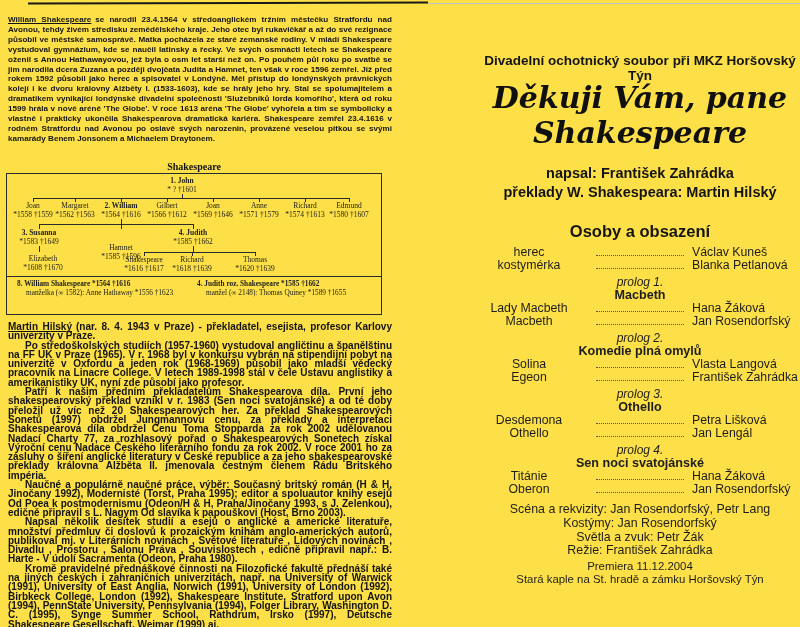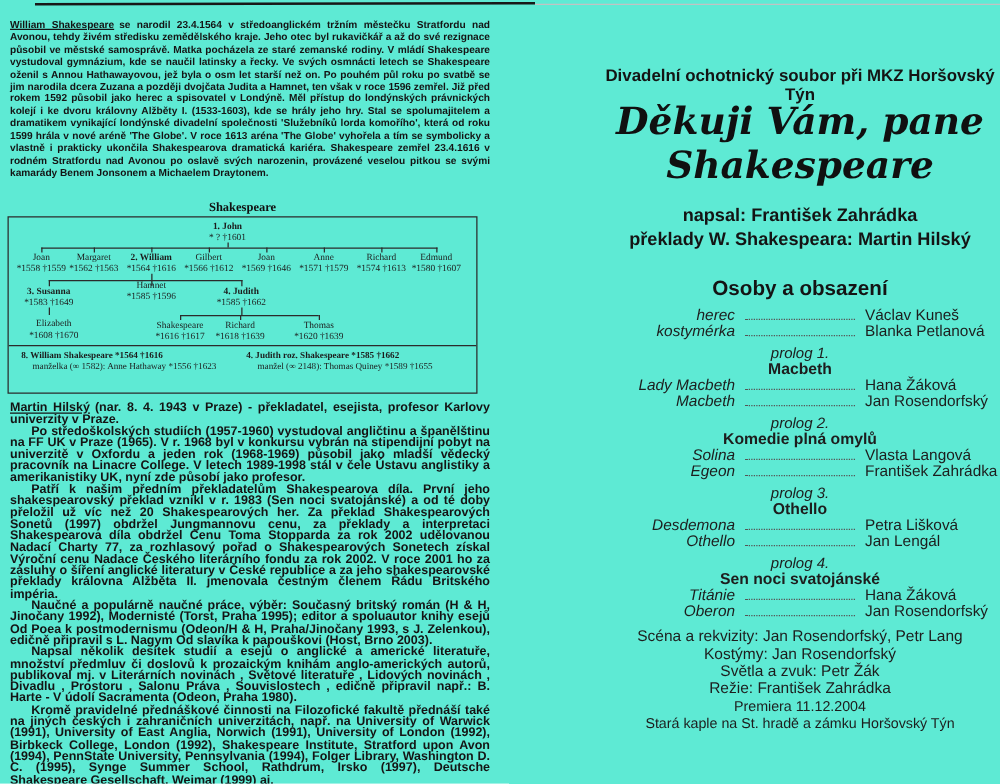--- a/index.html
+++ b/index.html
@@ -1,16 +1,16 @@
 <!DOCTYPE html>
 <html><head>
 <meta charset="utf-8">
 <style>
   html,body{margin:0;padding:0;background:#ffffff;}
-  .stage{position:relative;width:800px;height:627px;background:#5eead4;overflow:hidden;
+  .stage{position:relative;width:800px;height:627px;background:#fde047;overflow:hidden;
          font-family:"Liberation Sans",sans-serif;color:#111;}
   
   .scan-line{position:absolute;left:28px;top:2px;width:400px;height:2px;background:#181818;transform:rotate(-0.12deg);}
   .scan-line-faint{position:absolute;left:428px;top:3px;width:372px;height:1px;background:#c2c2c2;}
 
   
   .bio1{position:absolute;left:8px;top:15px;width:384px;font-size:8.1px;line-height:9.9px;
         font-weight:bold;text-align:justify;color:#141414;}
   .lead{font-weight:bold;text-decoration:underline;margin-right:4px;}
   .bio2{position:absolute;left:8px;top:322px;width:384px;font-size:10px;line-height:9.3px;
@@ -38,21 +38,21 @@
            font-size:13.5px;font-weight:bold;color:#141414;}
   .play-title{position:absolute;left:420px;top:80px;width:440px;text-align:center;
               font-family:"DejaVu Serif",serif;font-style:italic;font-weight:bold;
               font-size:30px;color:#101010;}
   .author-block{position:absolute;left:440px;top:164px;width:400px;text-align:center;
                 font-size:14.5px;line-height:19px;font-weight:bold;color:#141414;}
   .cast-heading{position:absolute;left:440px;top:222px;width:400px;text-align:center;
                 font-size:16.5px;font-weight:bold;color:#141414;}
   .cast{position:absolute;left:470px;top:246px;width:340px;font-size:12.3px;color:#1d1d1d;}
   .crow{display:flex;align-items:baseline;line-height:13px;}
-  .crow .role{flex:1;text-align:right;font-style:italic;}
+  .crow .role{flex:1;text-align:center;}
   .crow .leader{flex:none;width:88px;height:9px;border-bottom:1px dotted #555;margin:0 8px;}
   .crow .actor{flex:1;text-align:left;}
   .pgroup{margin-top:4px;}
   .plabel{text-align:center;font-style:italic;font-size:12px;line-height:13px;}
   .pplay{text-align:center;font-weight:bold;font-size:12.6px;line-height:13px;}
   .crew{position:absolute;left:440px;top:503px;width:400px;text-align:center;
         font-size:12.4px;line-height:13.8px;color:#1d1d1d;}
   .premiere{position:absolute;left:440px;top:560px;width:400px;text-align:center;
             font-size:11.4px;line-height:13px;color:#1d1d1d;}
 </style>
@@ -122,21 +122,21 @@
     <div class="vl" style="left:114px;top:45px;height:5px"></div>
     <div class="hl" style="left:32px;top:50px;width:155px"></div>
     <div class="vl" style="left:32px;top:50px;height:5px"></div>
     <div class="vl" style="left:114px;top:50px;height:5px"></div>
     <div class="vl" style="left:186px;top:50px;height:5px"></div>
 
     <div class="tnode" style="left:2px;top:55px;width:60px">
       <div class="tname b">3. Susanna</div>
       <div class="tdates">*1583 †1649</div>
     </div>
-    <div class="tnode" style="left:88px;top:50px;width:52px">
+    <div class="tnode" style="left:88px;top:70px;width:52px">
       <div class="tname">Hamnet</div>
       <div class="tdates">*1585 †1596</div>
     </div>
     <div class="tnode" style="left:156px;top:55px;width:60px">
       <div class="tname b">4. Judith</div>
       <div class="tdates">*1585 †1662</div>
     </div>
 
     <div class="vl" style="left:32px;top:72px;height:6px"></div>
     <div class="vl" style="left:186px;top:72px;height:6px"></div>

